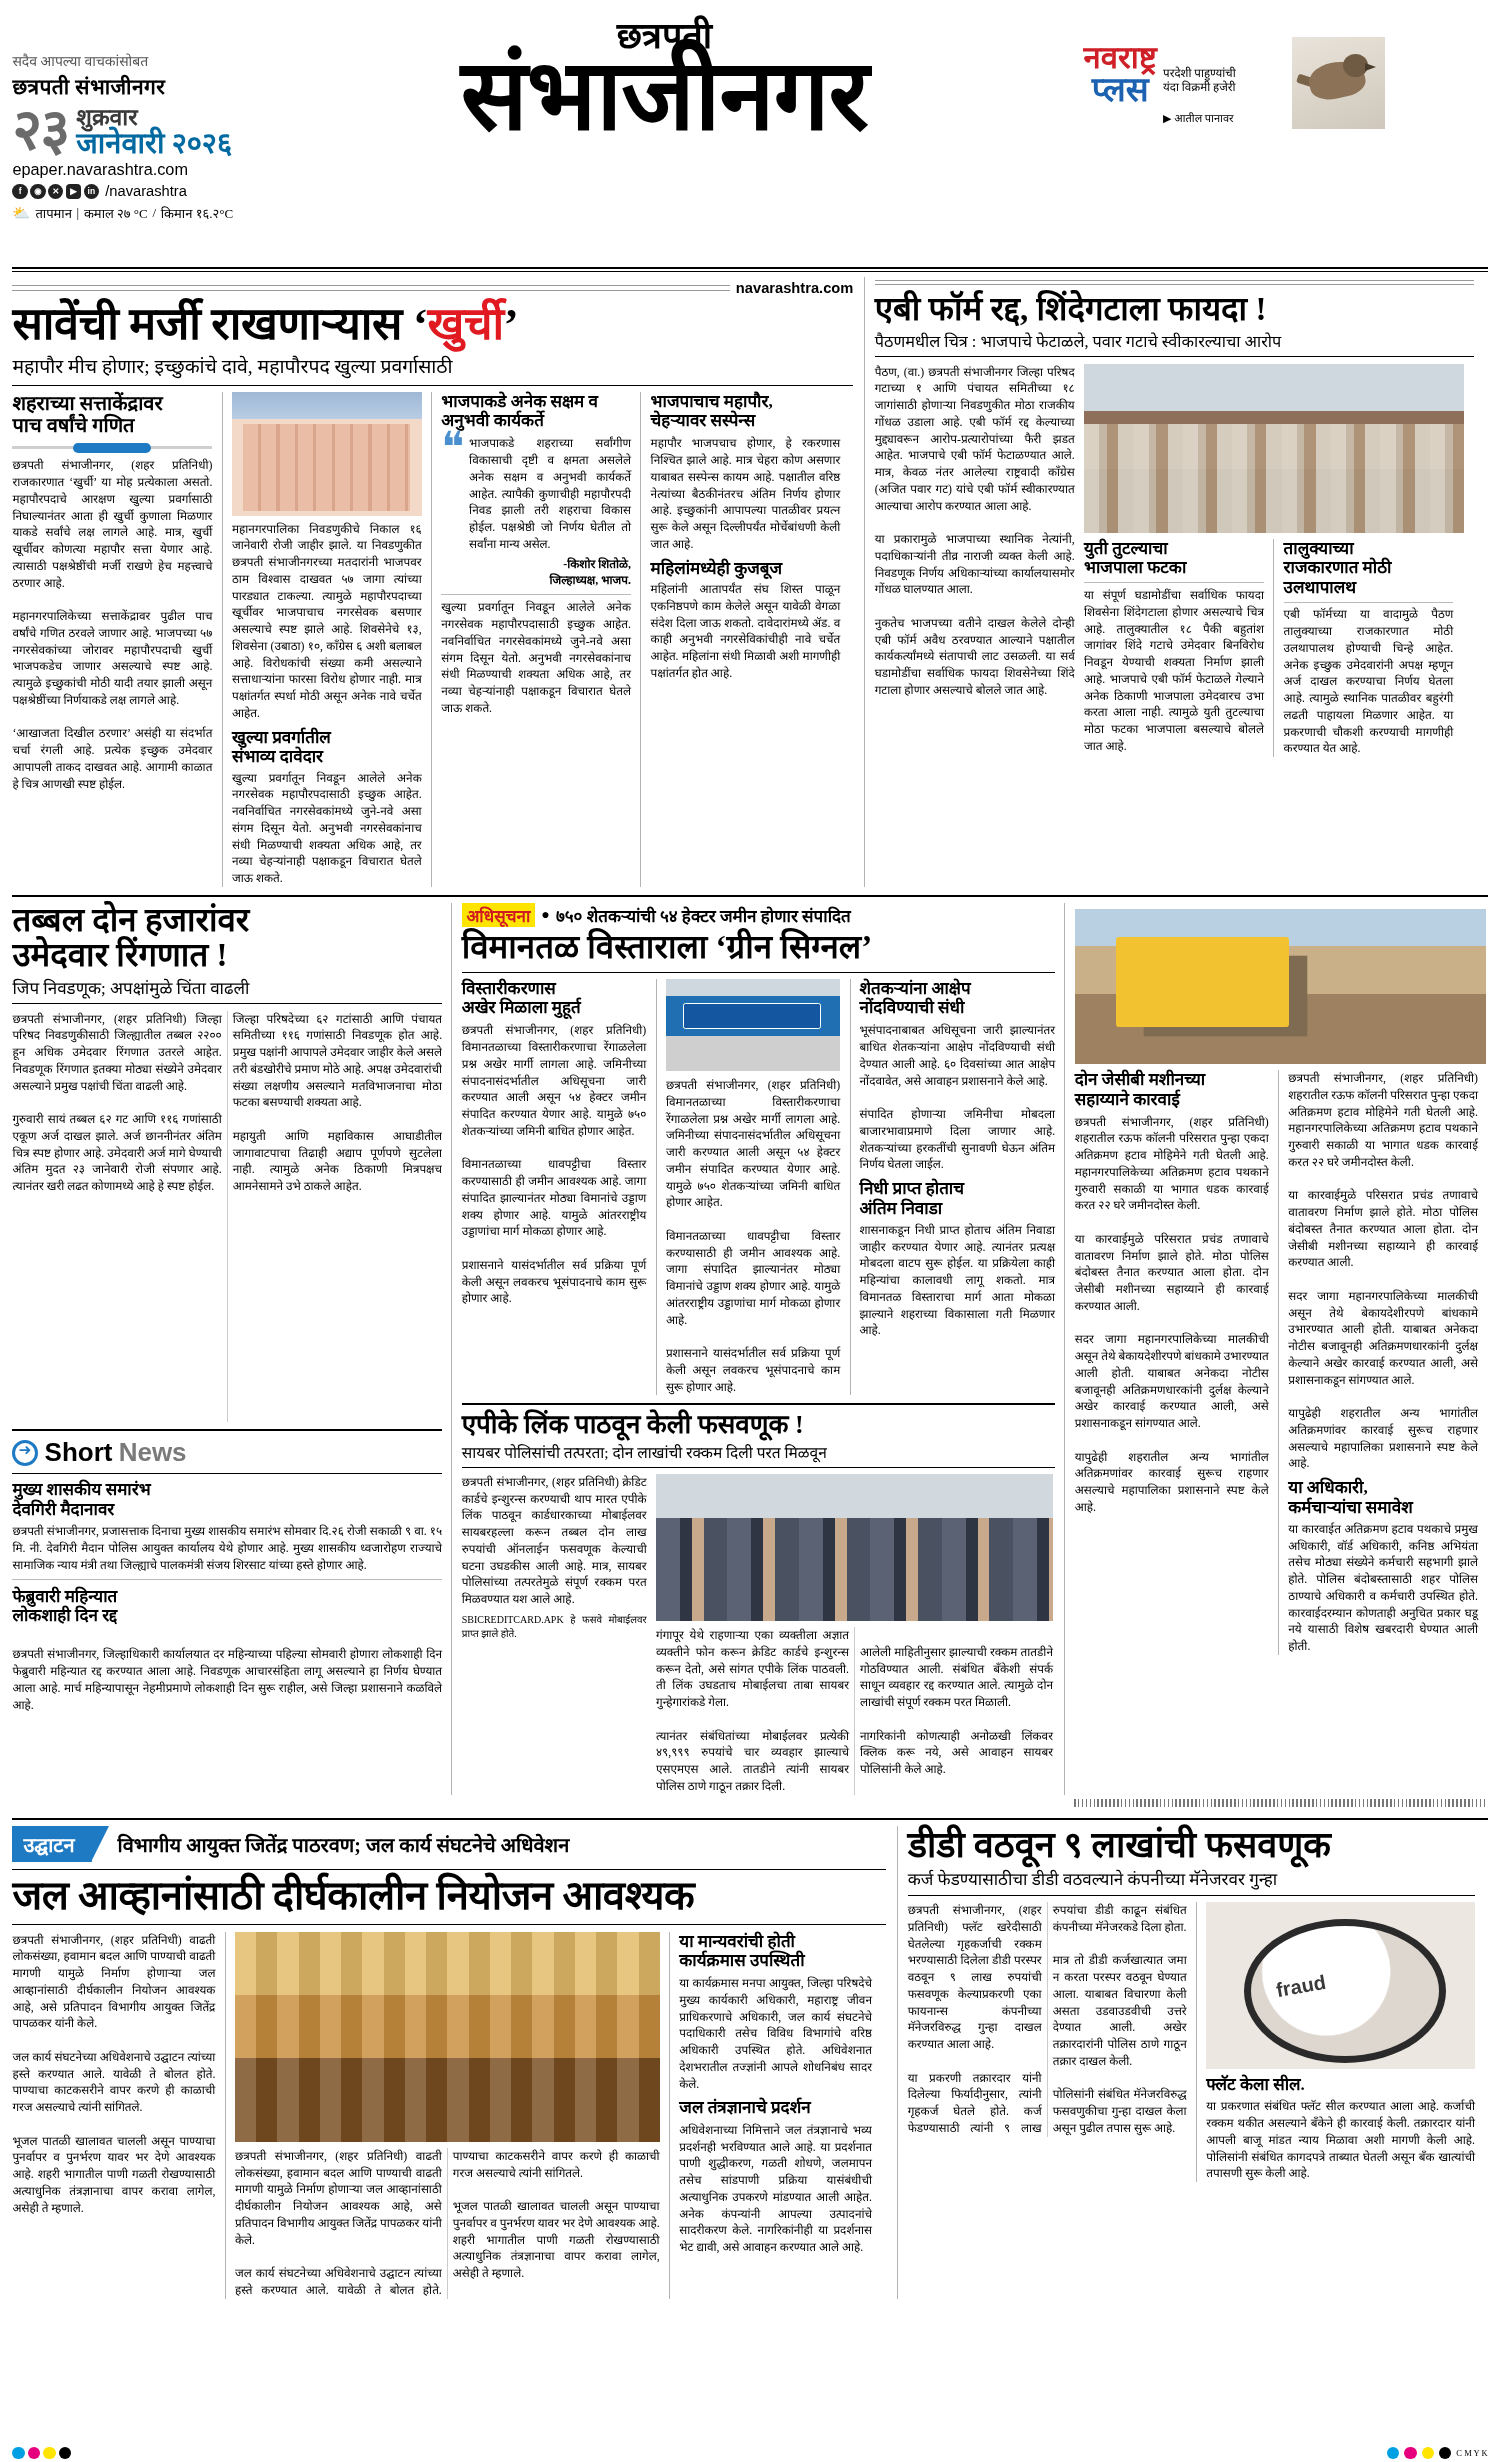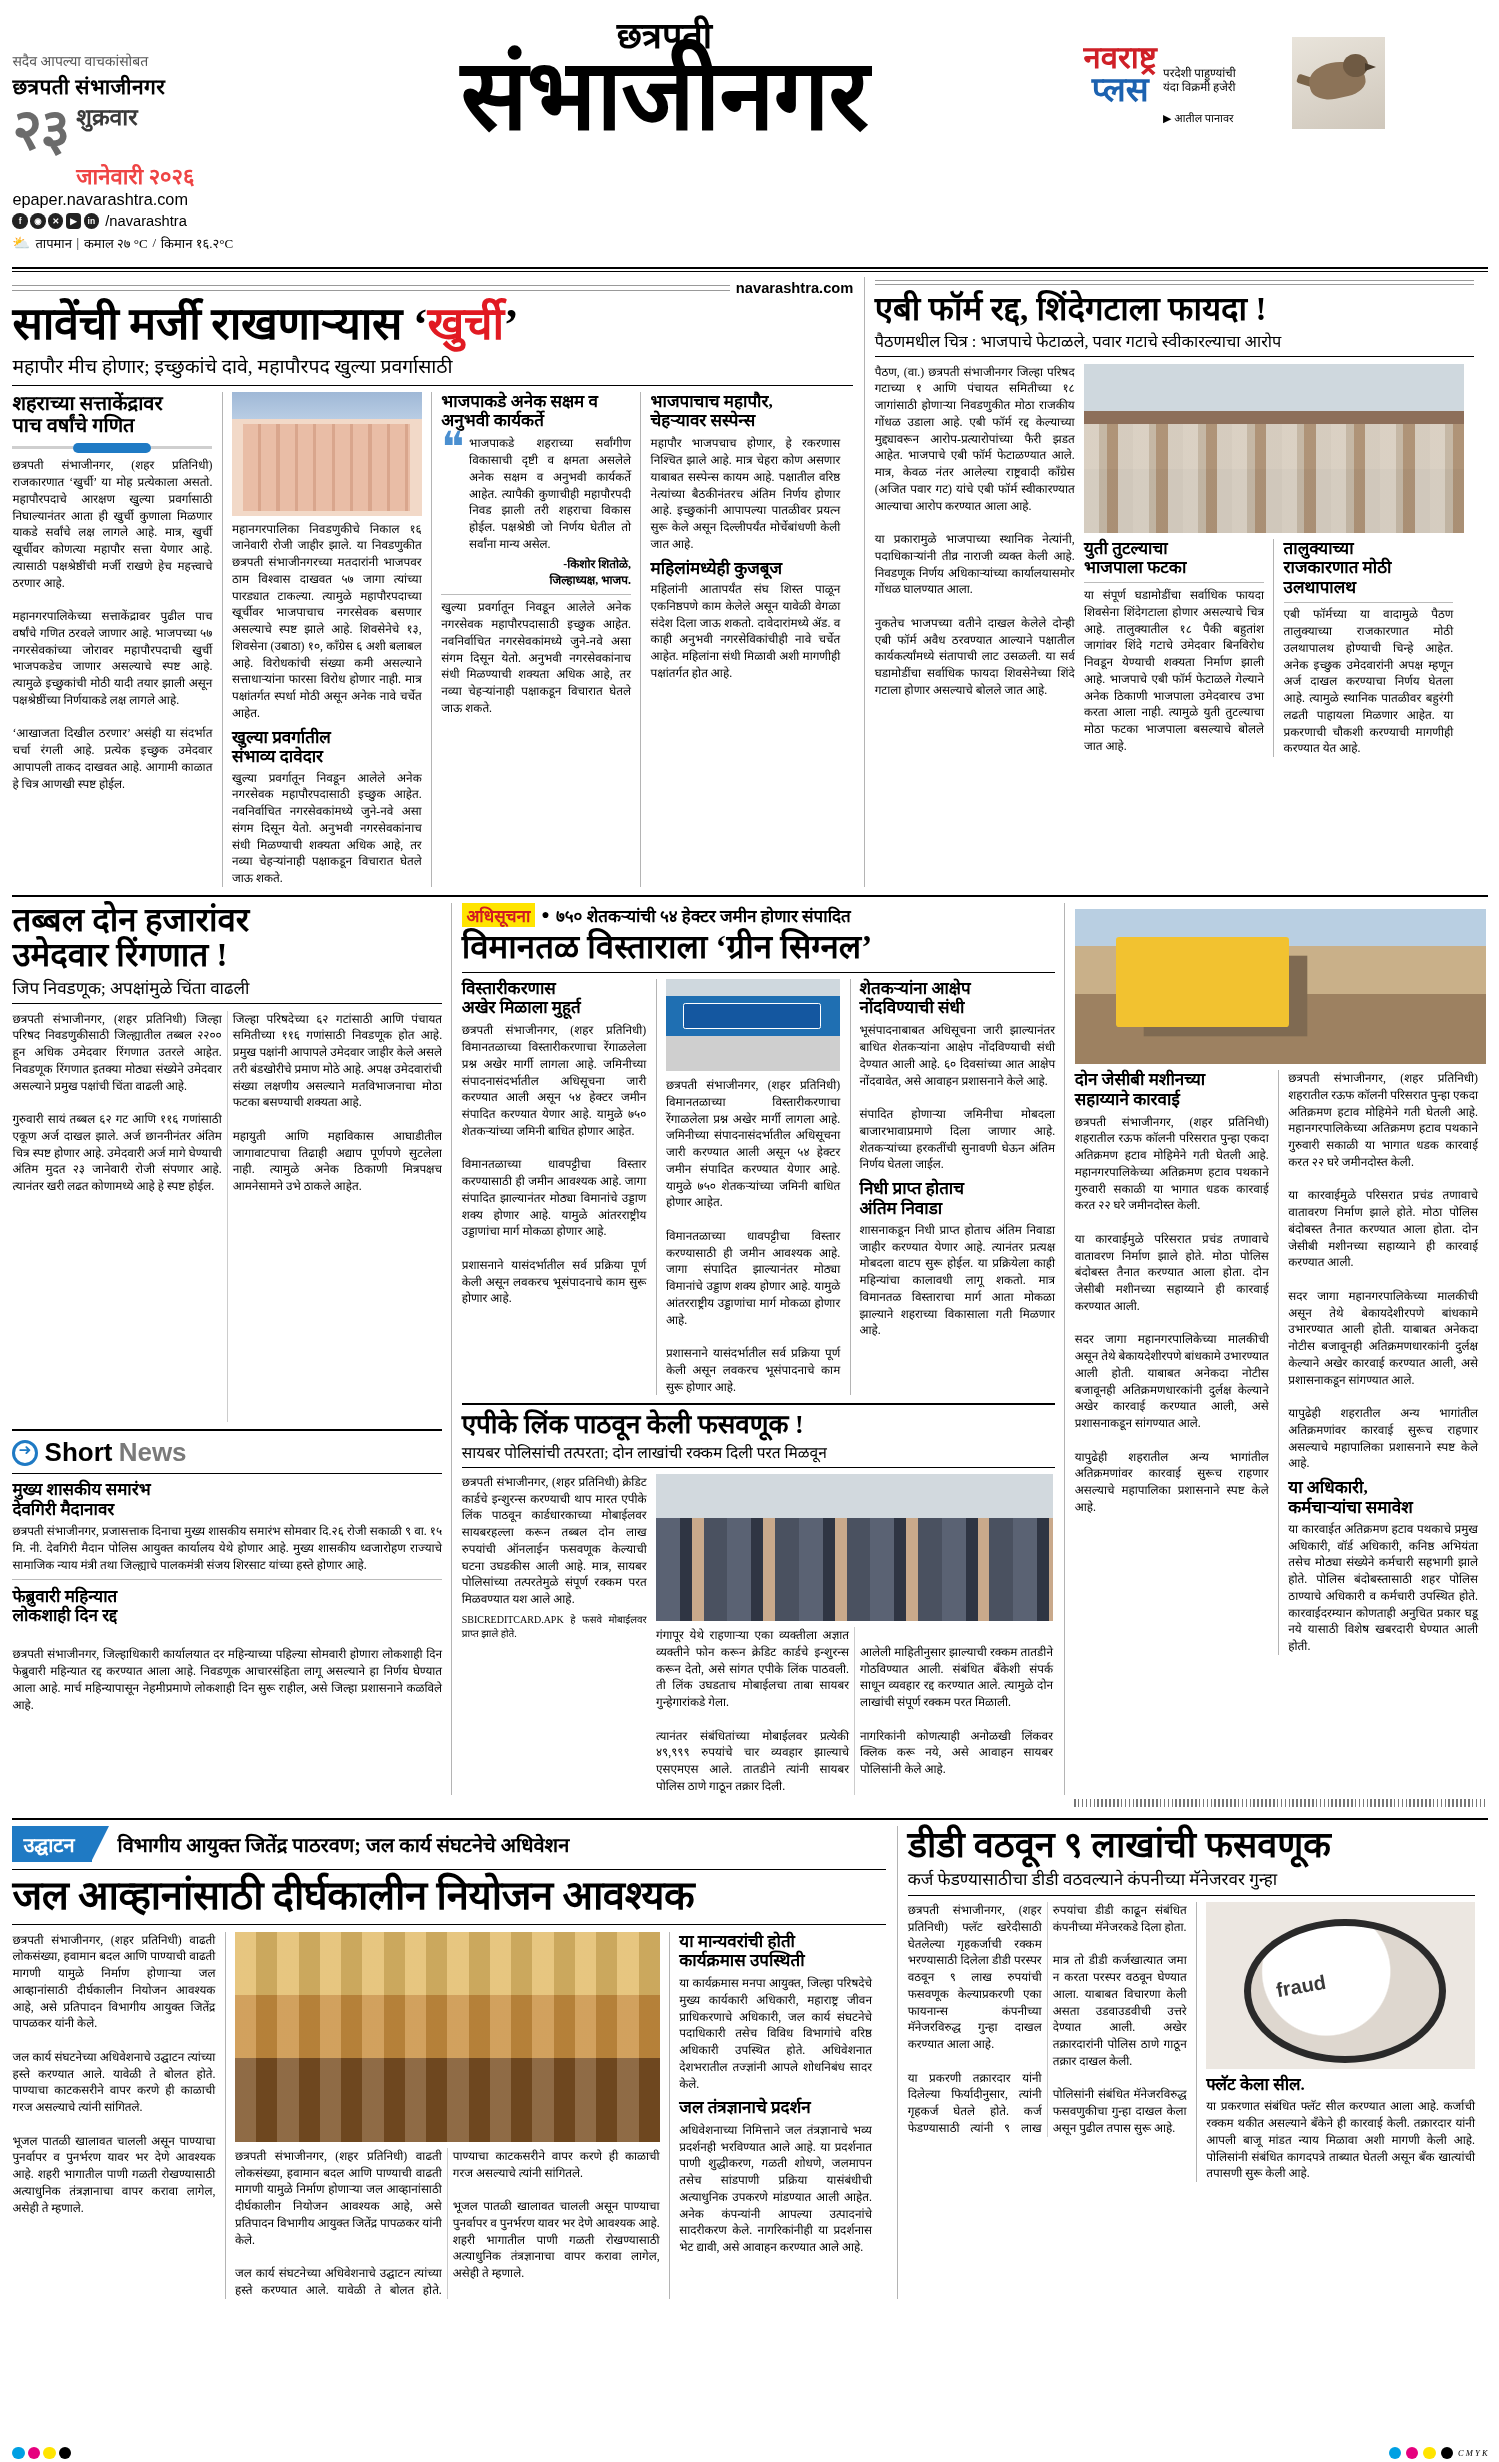--- a/index.html
+++ b/index.html
@@ -14,21 +14,21 @@
 
   
   .masthead { display: flex; align-items: flex-start; height: 256px; position: relative; }
   .mast-left { width: 233px; padding-top: 40px; }
   .mh-tag { font-size: 14px; color: #555; font-family: "Liberation Serif", serif; white-space: nowrap; }
   .mh-city { font-size: 21px; font-weight: bold; letter-spacing: 0.4px; margin-top: 1.6px; }
   .mh-daterow { display: flex; align-items: flex-start; margin-top: 3.1px; }
   .mh-daynum { font-size: 57px; font-weight: bold; color: #6b6b6b; line-height: .96; letter-spacing: -1.6px; }
   .mh-dtxt { margin-left: 7.8px; padding-top: 3.1px; }
   .mh-day { font-size: 23px; font-weight: bold; color: #3a3a3a; line-height: 1.02; }
-  .mh-mon { font-size: 22px; font-weight: bold; color: #ef4444; line-height: 1.02; margin-top: 37px; }
+  .mh-mon { font-size: 29px; font-weight: bold; color: #0369a1; line-height: 1.02; }
   .mh-url { font-size: 16.3px; margin-top: 1.6px; font-family: "Liberation Sans", sans-serif; }
   .mh-social { display: flex; align-items: center; gap: 2.3px; margin-top: 3.9px; }
   .soc { width: 15.5px; height: 15.5px; border-radius: 50%; background: #222; color: #fff;
          font-size: 8.5px; display: flex; align-items: center; justify-content: center;
          font-family: "Liberation Sans", sans-serif; font-weight: bold; }
   .soc.yt { border-radius: 3.9px; }
   .mh-handle { font-size: 14.7px; margin-left: 3.9px; font-family: "Liberation Sans", sans-serif; }
   .mh-weather { display: flex; align-items: center; gap: 4.7px; margin-top: 4.7px; font-size: 13px; white-space: nowrap; }
   .wicon { font-size: 14.7px; }
 
@@ -126,21 +126,21 @@
   .sn-head { display:flex; align-items:center; gap:6.2px; }
   .sn-ico { width:26px; height:26px; border-radius:50%; border:3.1px solid #1f7ac4; position:relative; }
   .sn-ico::after { content:"➜"; position:absolute; left:3.1px; top:-2.3px; color:#1f7ac4; font-size:15.5px; }
   .sn-t1 { font-size:26px; font-weight:bold; font-family:"Liberation Sans",sans-serif; }
   .sn-t2 { font-size:26px; font-weight:bold; color:#7a7a7a; font-family:"Liberation Sans",sans-serif; }
   .dotrule { height:7.8px; background: repeating-linear-gradient(90deg,#777 0 1.6px, transparent 1.6px 3.9px); }
 
   
   .cmyk { position:absolute; left:12.4px; bottom:3.1px; display:flex; gap:3.1px; align-items:center; }
   .cmyk i { width:12.4px; height:12.4px; border-radius:50%; display:block; }
-  .cmyk-r { position:absolute; right:12.4px; bottom:3.1px; display:flex; gap:5px; align-items:center; font-size:8.5px;font-style:italic; }
+  .cmyk-r { position:absolute; right:12.4px; bottom:3.1px; display:flex; gap:5px; align-items:center; font-size:8.5px; }
 </style>
 </head>
 <body>
 
 <div class="page">
 
   <div class="masthead">
 
     <div class="mast-left">
       <div class="mh-tag">सदैव आपल्या वाचकांसोबत</div>

